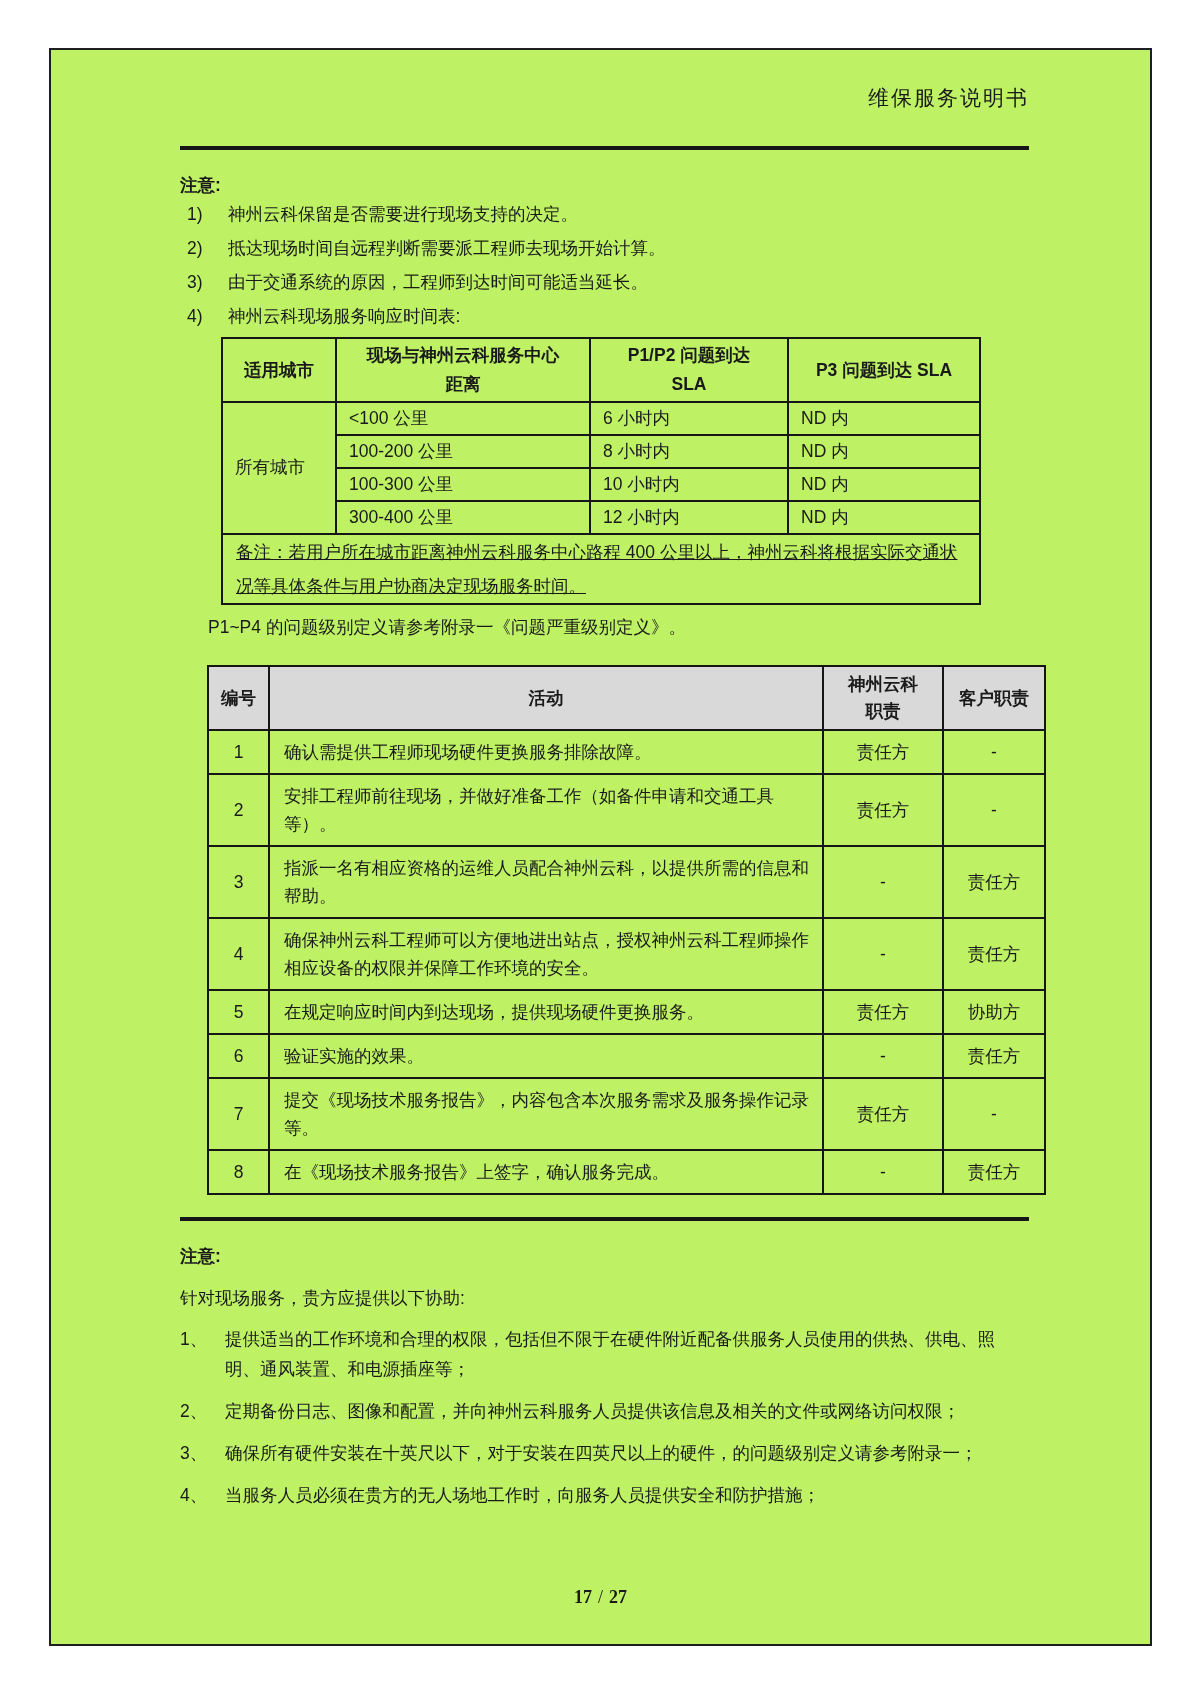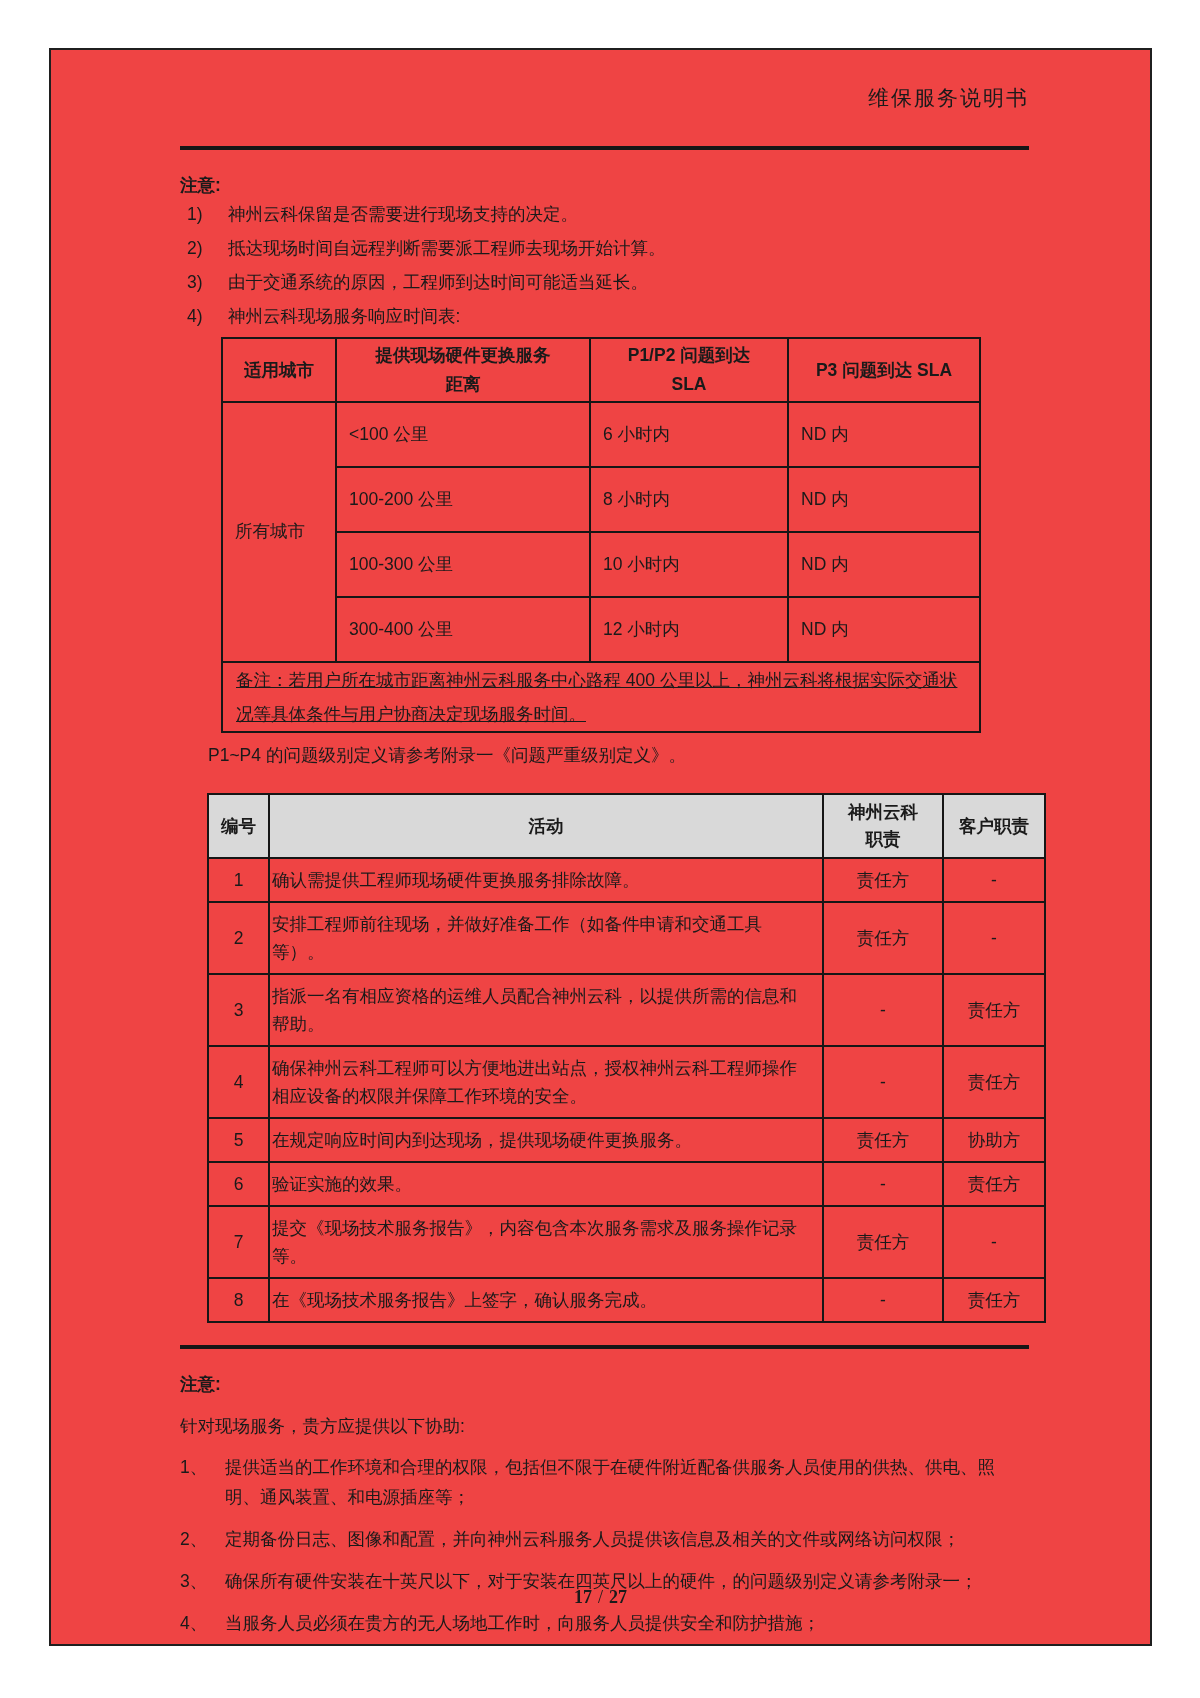--- a/index.html
+++ b/index.html
@@ -3,59 +3,59 @@
 <meta charset="utf-8">
 <style>
   html,body{margin:0;padding:0;}
   body{
     width:1200px;height:1698px;background:#ffffff;position:relative;
     font-family:"Liberation Sans", sans-serif;color:#1a1a1a;
     -webkit-font-smoothing:antialiased;
   }
   .page{
     position:absolute;left:49px;top:48px;width:1103px;height:1598px;
-    border:2px solid #1f1f1f;box-sizing:border-box;background:#ef4444;
+    border:2px solid #1f1f1f;box-sizing:border-box;background:#bef264;
   }
   .content{position:relative;height:100%;box-sizing:border-box;padding:0 121px 0 129px;}
 
   .doc-header{
     padding-top:34px;text-align:right;
     font-family:"Liberation Serif", serif;font-size:21px;letter-spacing:2px;line-height:28px;
   }
   .rule{height:0;border-top:4px solid #161616;margin-top:34px;}
   .rule.mid{margin-top:22px;}
 
   .notice-label{margin-top:23px;font-weight:bold;font-size:17.5px;line-height:24px;}
 
   .plist{margin:4px 0 0 0;padding:0;list-style:none;}
   .plist li{display:flex;margin-bottom:8px;font-size:17.5px;line-height:26px;}
   .plist .num{flex:none;width:48px;padding-left:7px;box-sizing:border-box;}
   .plist .txt{flex:1;}
 
   table.sla{border-collapse:collapse;margin:4px 0 0 41px;table-layout:fixed;width:758px;}
   .sla th,.sla td{border:2px solid #161616;}
   .sla th{font-weight:bold;font-size:17.5px;line-height:29px;padding:2px 6px;text-align:center;white-space:pre-line;}
-  .sla td{font-size:17.5px;line-height:27px;padding:18px 12px;text-align:left;vertical-align:middle;}
+  .sla td{font-size:17.5px;line-height:27px;padding:2px 12px;text-align:left;vertical-align:middle;}
   .sla td.city{font-family:Liberation Mono, monospace;}
   .sla tr.remark td{padding:0 13px;line-height:34px;text-decoration:underline;}
 
   .pnote{margin:10px 0 0 28px;font-size:17.5px;line-height:24px;}
 
   .section-heading{margin-top:30px;font-size:19px;line-height:26px;}
 
   table.resp{border-collapse:collapse;margin:26px 0 0 27px;table-layout:fixed;width:837px;}
   .resp th{
     background:#d9d9d9;border:2px solid #161616;font-weight:bold;
     font-size:17.5px;line-height:27px;padding:4px 4px;text-align:center;white-space:pre-line;vertical-align:middle;
   }
   .resp td{
     border:2px solid #161616;font-size:17.5px;line-height:28px;padding:7px 6px;
     text-align:center;vertical-align:middle;
   }
-  .resp td.activity{text-align:left;padding:7px 12px 7px 2px;}
+  .resp td.activity{text-align:left;padding:7px 12px 7px 14px;}
 
   .intro{margin-top:18px;font-size:17.5px;line-height:24px;}
 
   .blist{margin:14px 0 0 0;padding:0;list-style:none;}
   .blist li{display:flex;margin-bottom:12px;font-size:17.5px;line-height:30px;}
   .blist .num{flex:none;width:45px;box-sizing:border-box;}
   .blist .txt{flex:1;}
 
   .footer{
     position:absolute;left:0;right:0;bottom:36px;text-align:center;
@@ -97,21 +97,21 @@
     <table class="sla">
       <colgroup>
           <col style="width:114px">
           <col style="width:254px">
           <col style="width:198px">
           <col style="width:192px">
         </colgroup>
       <tbody>
         <tr>
           <th>适用城市</th>
-          <th>提供现场硬件更换服务
+          <th>现场与神州云科服务中心
 距离</th>
           <th>P1/P2 问题到达
 SLA</th>
           <th>P3 问题到达 SLA</th>
         </tr>
         <tr>
           <td class="city" rowspan="4">所有城市</td>
           <td>&lt;100 公里</td>
           <td>6 小时内</td>
           <td>ND 内</td>

